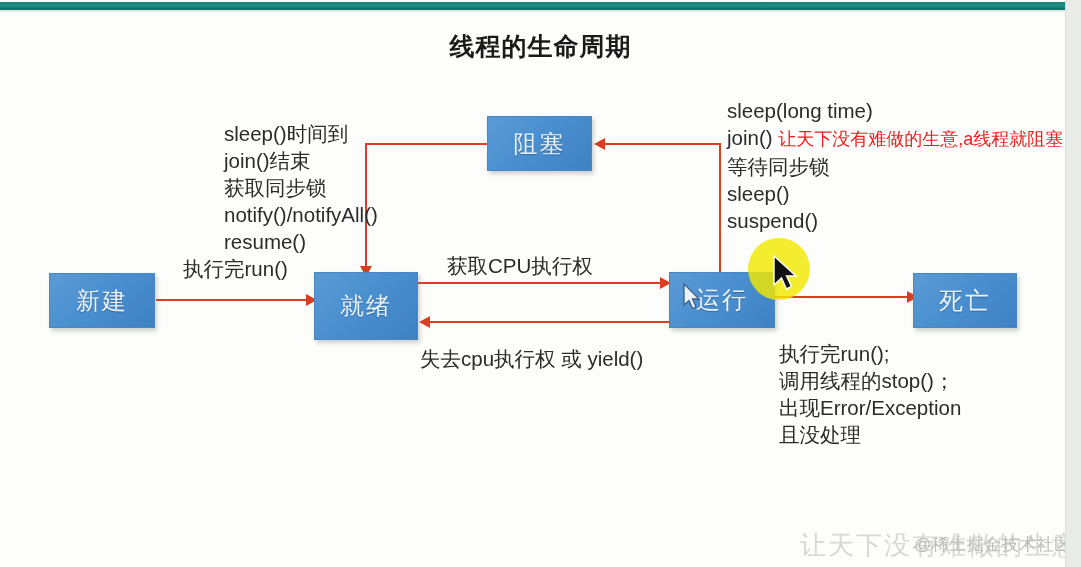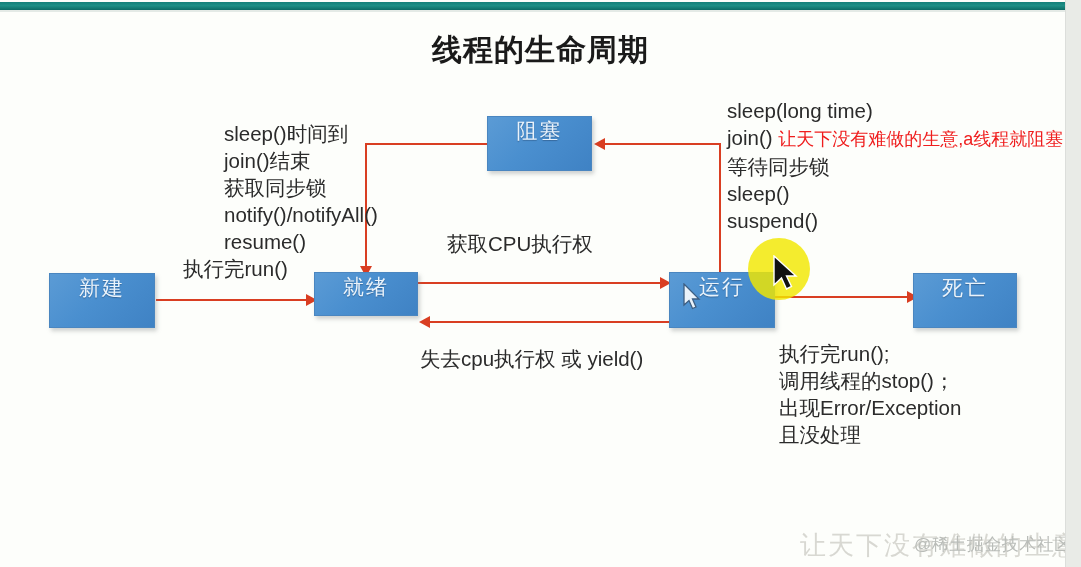--- a/index.html
+++ b/index.html
@@ -49,35 +49,36 @@
     background: #cfd8d5;
     opacity: .55;
   }
 
   .title {
     position: absolute;
     left: 0;
     top: 30px;
     width: 1081px;
     text-align: center;
-    font-size: 30px;
+    font-size: 25px;
     font-weight: 700;
     color: #1a1a1a;
     letter-spacing: 1px;
   }
 
   
   .node {
     position: absolute;
     box-sizing: border-box;
     background: linear-gradient(135deg, #5b9bd5 0%, #4a8fcf 45%, #3f82c4 100%);
     border: 1px solid #4a86c0;
     color: #eaf3fb;
-    font-size: 21px;
+    font-size: 24px;
     display: flex;
+    align-items: center;
     justify-content: center;
     letter-spacing: 2px;
     box-shadow: 2px 3px 4px rgba(120,125,130,.35);
     text-shadow: 0 1px 1px rgba(30,60,95,.45);
   }
 
   
   .hline, .vline {
     position: absolute;
     background: #d93e22;
@@ -181,21 +182,21 @@
   <div class="vline" style="left:365px; top:143px; height:125px;"></div>
   <div class="arrow arrow-d" style="left:360px; top:266px;"></div>
 
   <div class="hline" style="left:775px; top:296px; width:132px;"></div>
   <div class="arrow arrow-r" style="left:907px; top:291px;"></div>
 
   <div class="node" style="left:49px; top:273px; width:106px; height:55px;">
     <span>新建</span>
   </div>
 
-  <div class="node" style="left:314px; top:272px; width:104px; height:44px;">
+  <div class="node" style="left:314px; top:272px; width:104px; height:68px;">
     <span>就绪</span>
   </div>
 
   <div class="node" style="left:669px; top:272px; width:106px; height:56px;">
     <span>运行</span>
   </div>
 
   <div class="node" style="left:487px; top:116px; width:105px; height:55px;">
     <span>阻塞</span>
   </div>
@@ -239,21 +240,21 @@
 
   <div class="tblock" style="left:779px; top:340px;">
     <span class="tline">执行完run();</span>
     <span class="tline">调用线程的stop()；</span>
     <span class="tline">出现Error/Exception</span>
     <span class="tline">且没处理</span>
   </div>
 
   <div class="edge-label" style="left:183px; top:255px;">执行完run()</div>
 
-  <div class="edge-label" style="left:447px; top:230px;">获取CPU执行权</div>
+  <div class="edge-label" style="left:447px; top:252px;">获取CPU执行权</div>
 
   <div class="edge-label" style="left:420px; top:345px;">失去cpu执行权 或 yield()</div>
 
   <div class="wm-faint" style="left:800px; top:528px;">让天下没有难做的生意</div>
   <div class="wm-main" style="left:890px; top:533px;margin-left:24px;">@稀土掘金技术社区</div>
 
   <div class="gutter-rule"></div>
   <div class="gutter-right"></div>
 
 </div>

